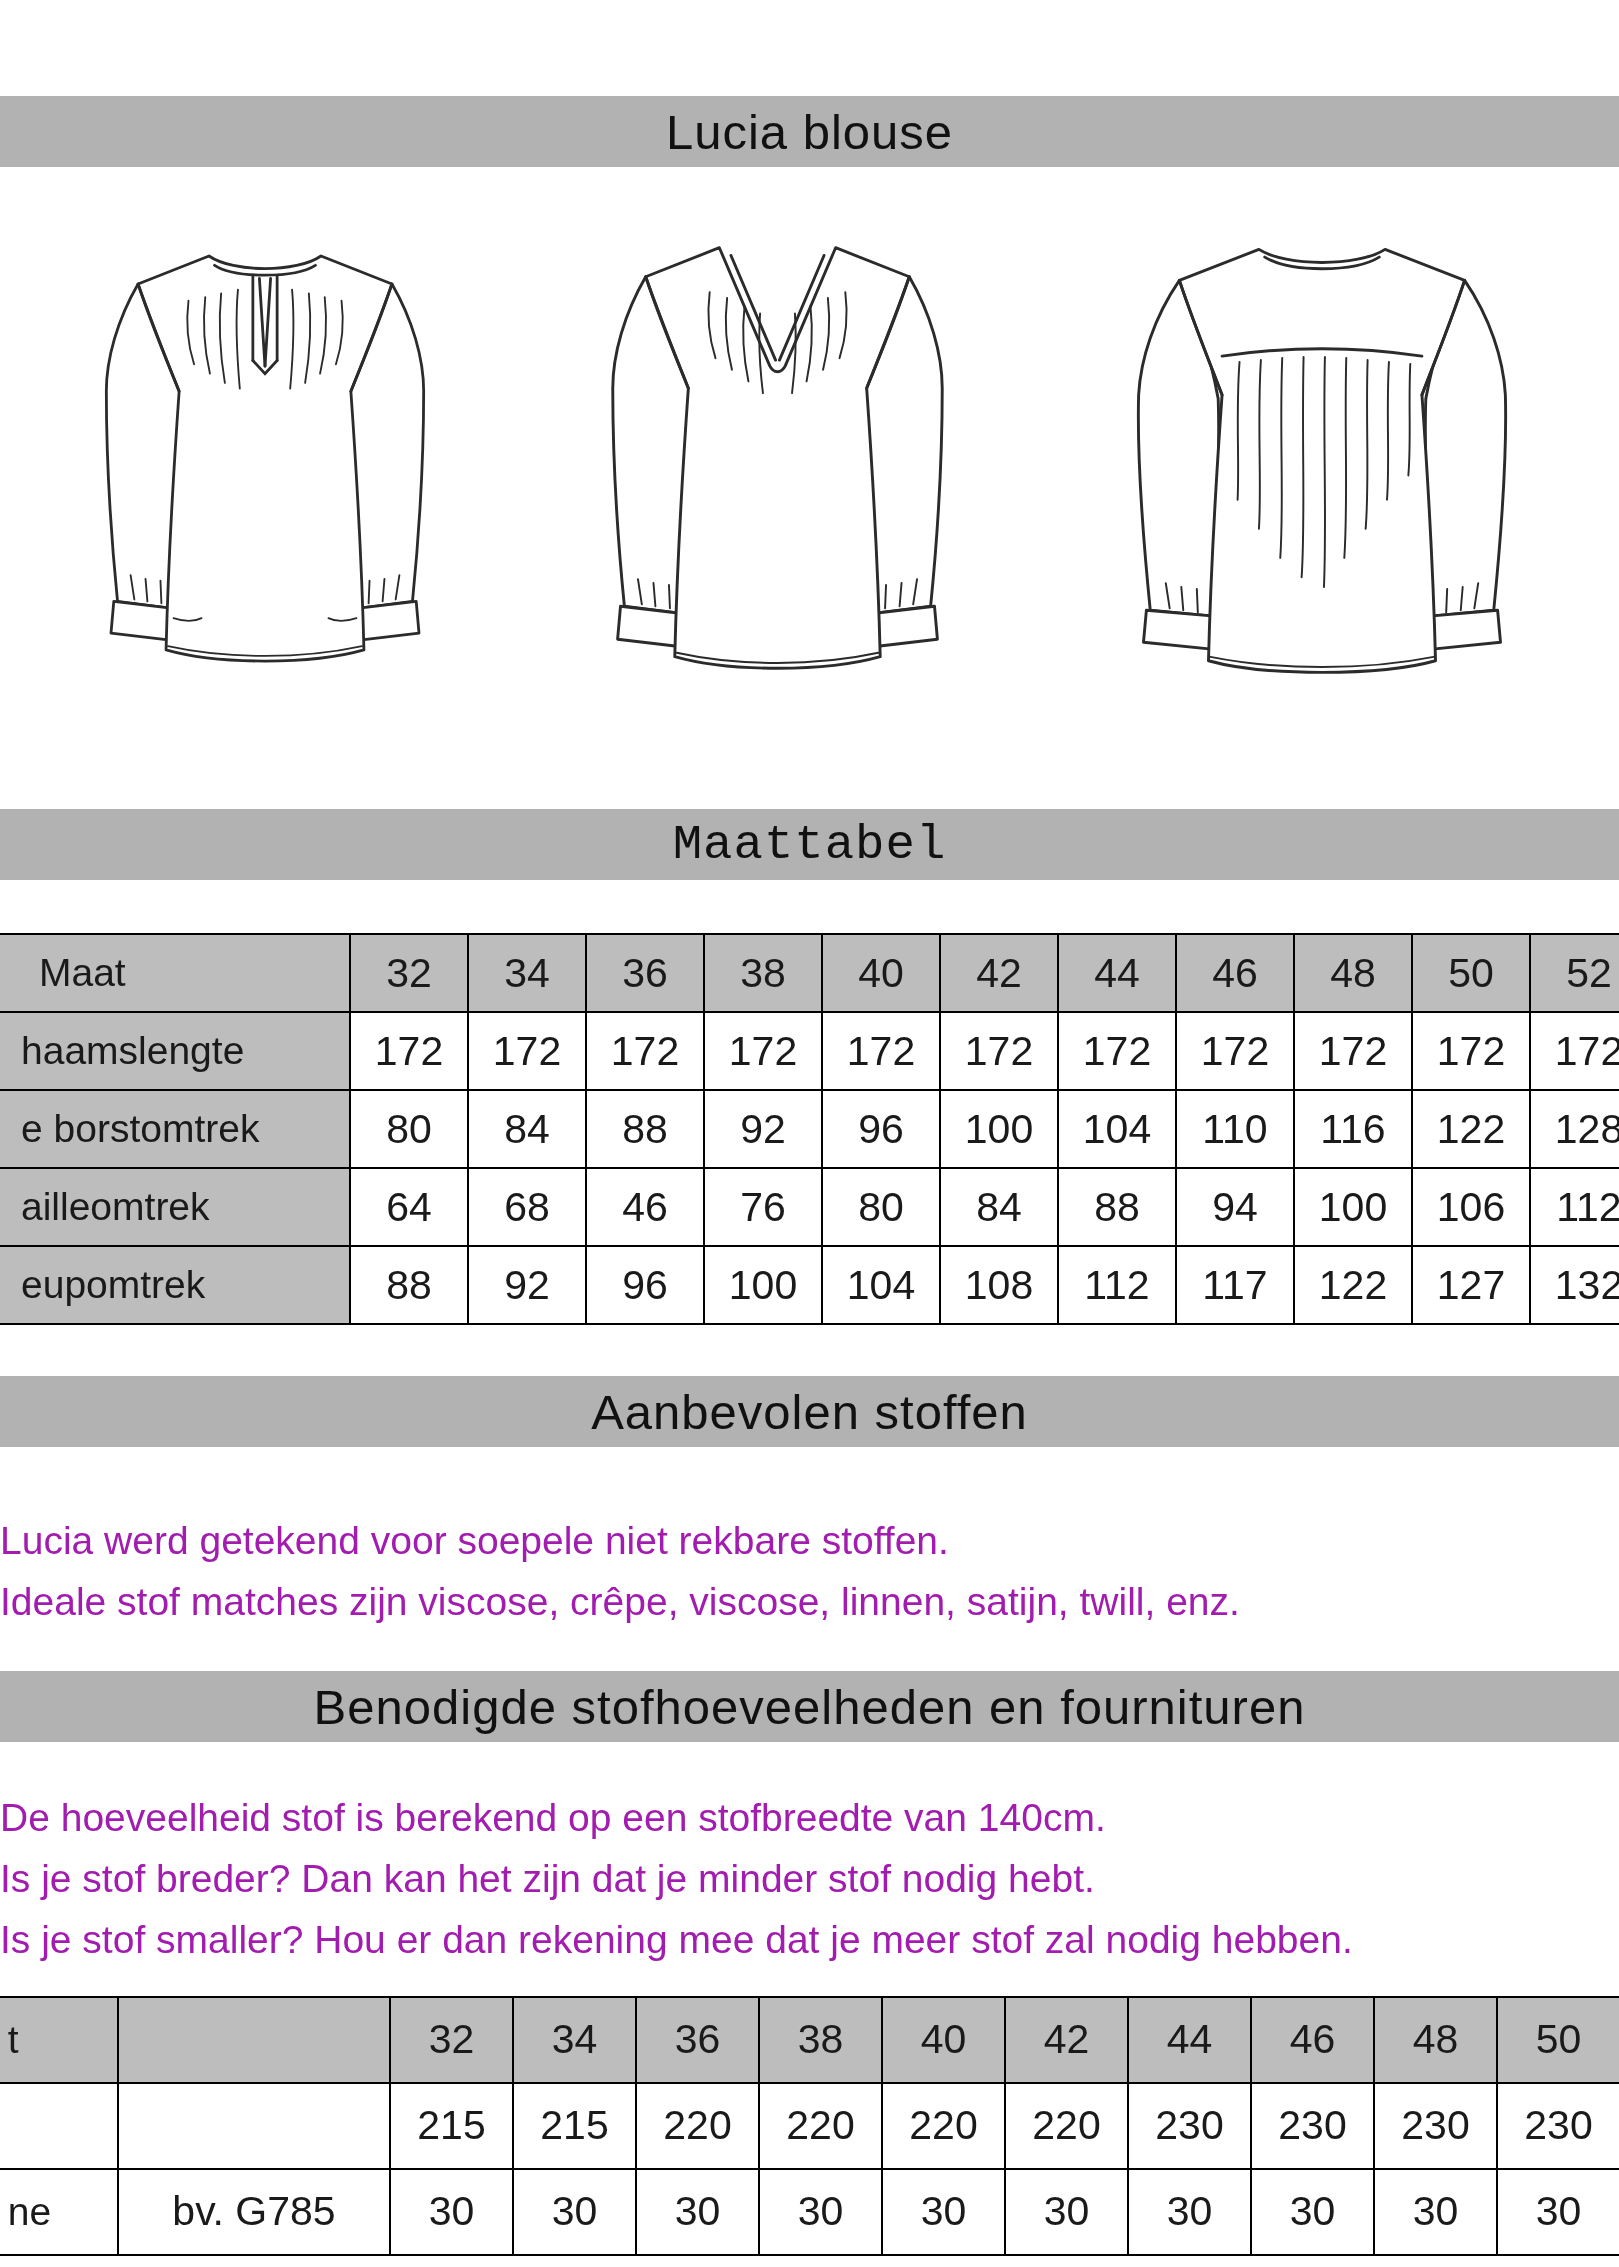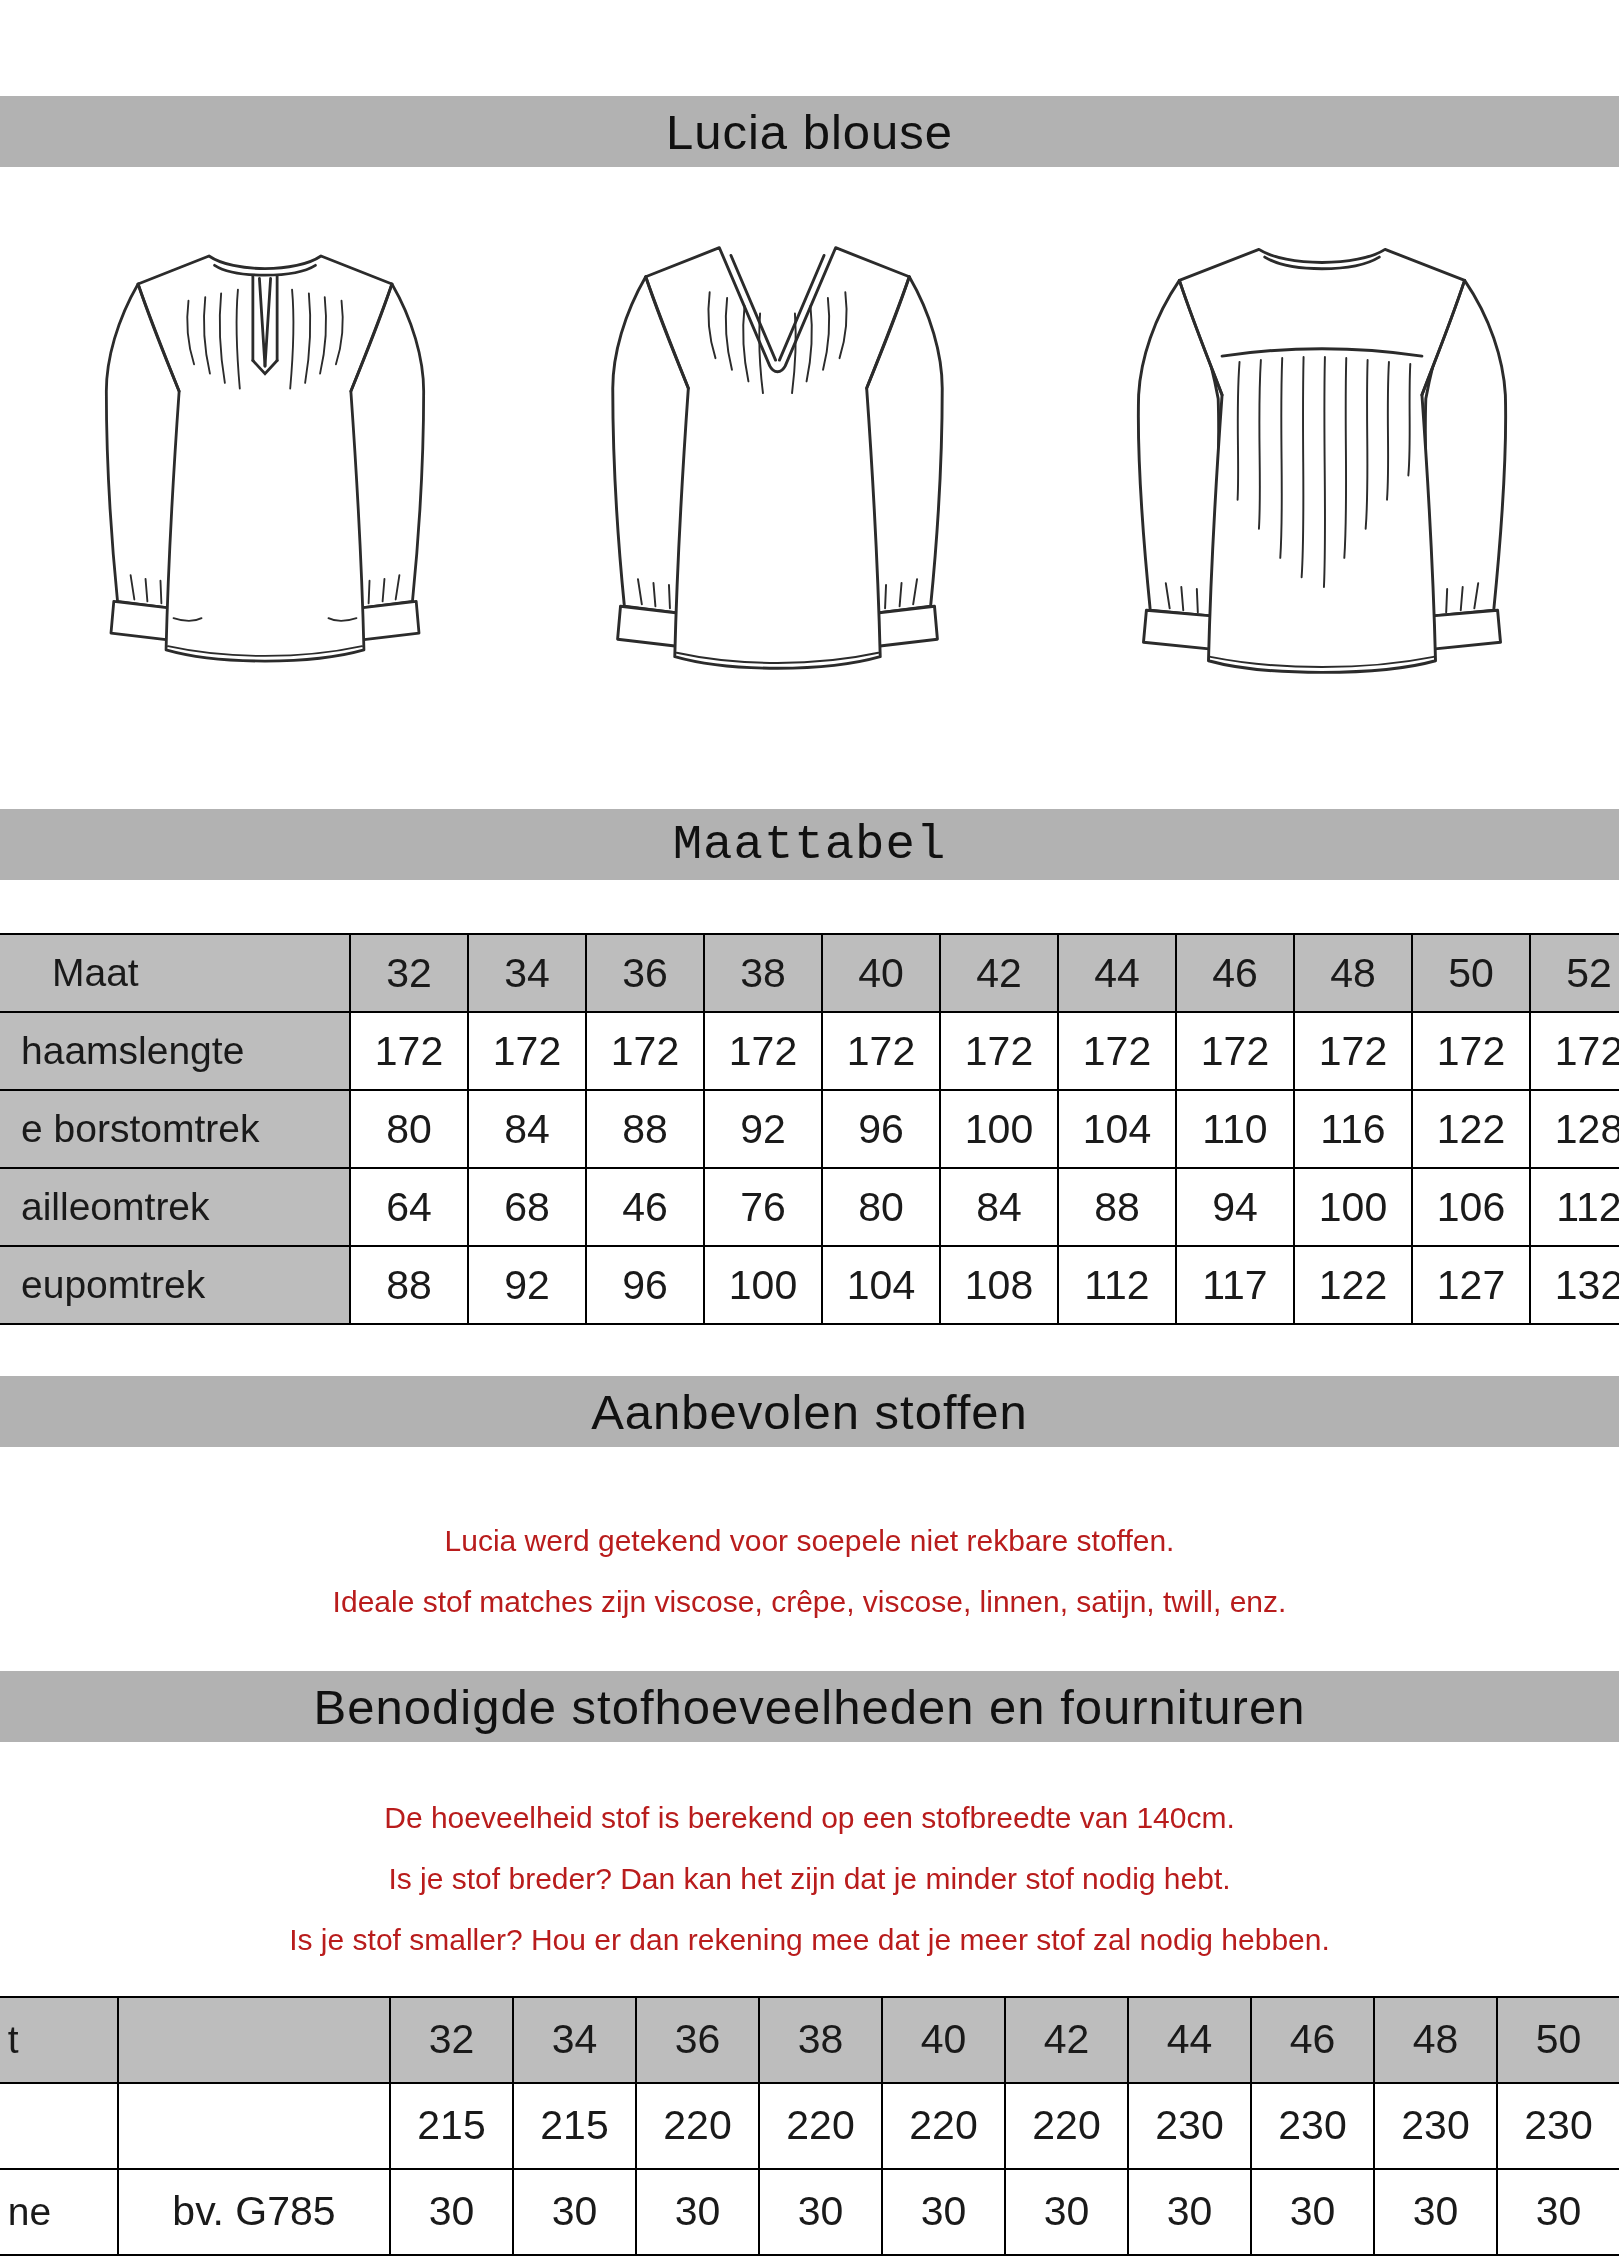--- a/index.html
+++ b/index.html
@@ -36,23 +36,23 @@
   td{
     border:2.5px solid #000;
     text-align:center;vertical-align:middle;
     font-size:41px;padding:0;overflow:hidden;white-space:nowrap;
   }
   td:first-child{border-left:none;}
   .gray{background:#bdbdbd;}
   .size-table{margin-top:53px;width:1644px;}
   .size-table td{height:76px;}
   .size-table .lab{text-align:left;padding-left:21px;font-size:39px;}
-  .size-table .lab-maat{padding-left:52px;}
-
-  .para{margin-top:63px;text-align:center;font-size:30px;line-height:61px;color:#b91c1c;}
+  .size-table .lab-maat{padding-left:39px;}
+
+  .para{margin-top:63px;font-size:39px;line-height:61px;color:#a21caf;}
   .para-req{margin-top:45px;}
 
   .req-table{margin-top:25.5px;width:1738px;}
   .req-table td{height:84px;}
   .req-table .lab1{text-align:left;padding-left:7.8px;font-size:39px;}
 </style>
 </head>
 <body>
 
 <div class="bar">

